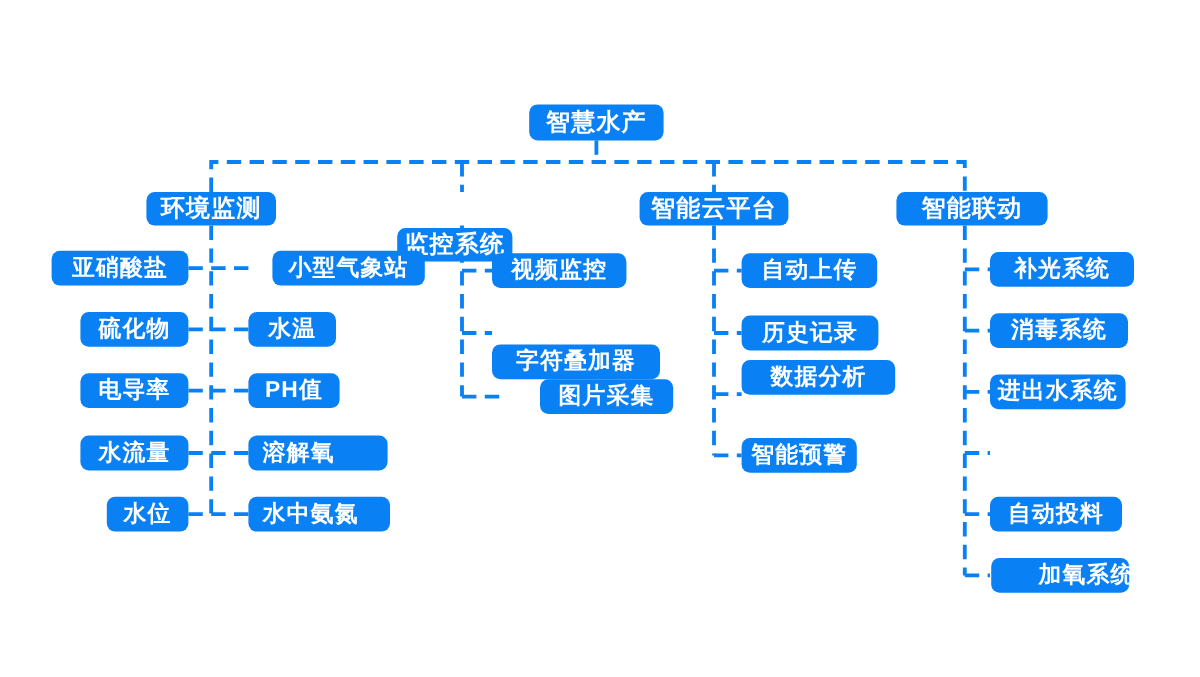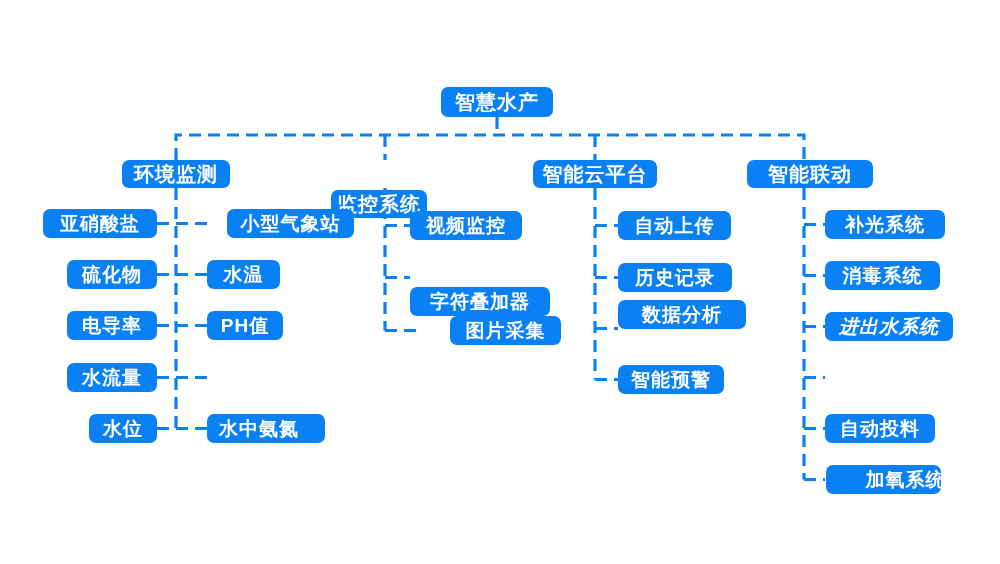--- a/index.html
+++ b/index.html
@@ -96,30 +96,31 @@
 
   <div class="node" style="left:43px; top:209px; width:114px; height:29px;">亚硝酸盐</div>
   <div class="node" style="left:67px; top:260px; width:90px; height:29px;">硫化物</div>
   <div class="node" style="left:67px; top:311px; width:90px; height:29px;">电导率</div>
   <div class="node" style="left:67px; top:363px; width:90px; height:29px;">水流量</div>
   <div class="node" style="left:89px; top:414px; width:68px; height:29px;">水位</div>
 
   <div class="node" style="left:207px; top:209px; width:127px; height:29px;margin-left:20px;">小型气象站</div>
   <div class="node" style="left:207px; top:260px; width:73px; height:29px;">水温</div>
   <div class="node" style="left:207px; top:311px; width:76px; height:29px;">PH值</div>
+  <div class="node align-left" style="left:207px; top:363px; width:116px; height:29px;">溶解氧</div>
   <div class="node align-left" style="left:207px; top:414px; width:118px; height:29px;">水中氨氮</div>
 
   <div class="node" style="left:410px; top:211px; width:112px; height:29px;">视频监控</div>
   <div class="node" style="left:410px; top:263px; width:140px; height:29px;margin-top:24px;">字符叠加器</div>
   <div class="node" style="left:418px; top:316px; width:111px; height:29px;margin-left:32px;">图片采集</div>
 
   <div class="node" style="left:618px; top:211px; width:113px; height:29px;">自动上传</div>
   <div class="node" style="left:618px; top:263px; width:114px; height:29px;">历史记录</div>
   <div class="node" style="left:618px; top:300px; width:128px; height:29px;">数据分析</div>
-  <div class="node" style="left:618px; top:365px; width:106px; height:29px;">智能预警</div>
+  <div class="node" style="left:618px; top:365px; width:96px; height:29px;">智能预警</div>
 
   <div class="node" style="left:825px; top:210px; width:120px; height:29px;">补光系统</div>
   <div class="node" style="left:825px; top:261px; width:115px; height:29px;">消毒系统</div>
-  <div class="node" style="left:825px; top:312px; width:128px; height:29px;font-style:italic;">进出水系统</div>
+  <div class="node" style="left:825px; top:312px; width:113px; height:29px;">进出水系统</div>
   <div class="node" style="left:825px; top:414px; width:110px; height:29px;">自动投料</div>
   <div class="node" style="left:826px; top:465px; width:115px; height:29px;padding-left:44px;">加氧系统</div>
 
 </div>
 
 </body></html>

